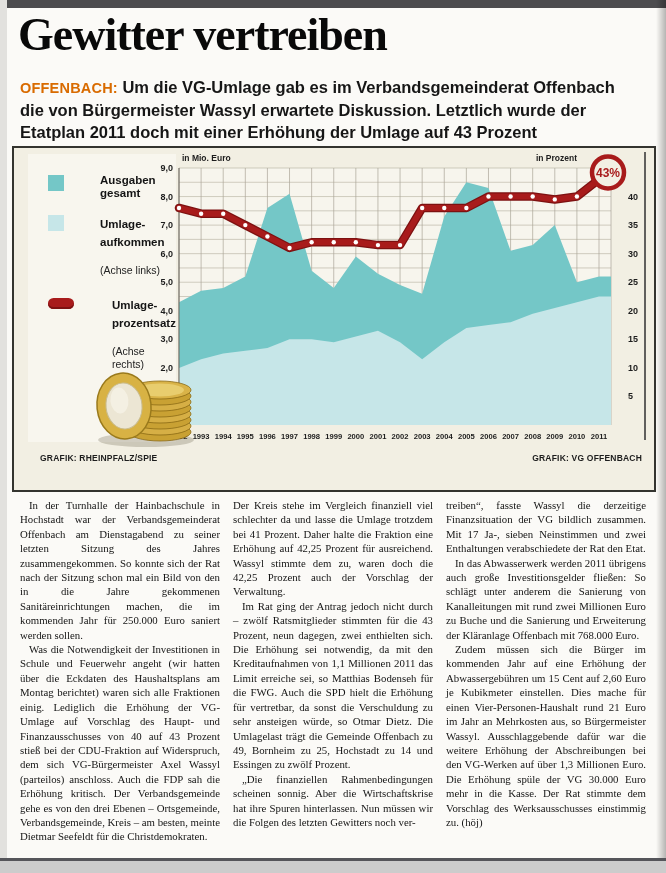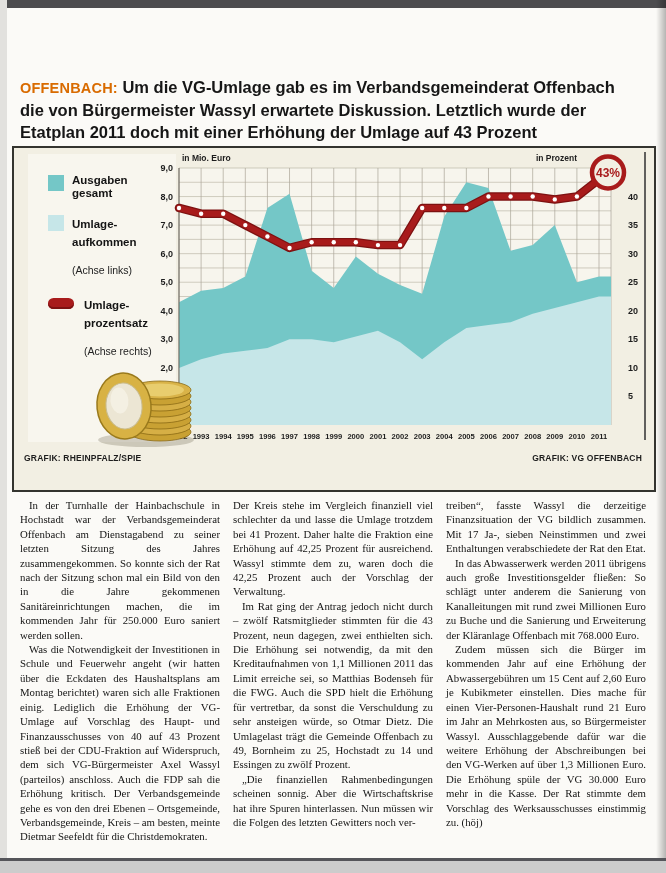--- a/index.html
+++ b/index.html
@@ -17,45 +17,46 @@
               font-size:16.5px;line-height:22px;font-weight:bold;color:#161616;}
   .kicker{color:#d96b00;font-size:14.5px;letter-spacing:.2px;}
 
   .chartbox{position:absolute;left:12px;top:146px;width:644px;height:346px;
             border:2px solid #34342f;background:#f2efe3;box-sizing:border-box;}
   .chartbox .bar{height:22px;background:#186a60;color:#ffffff;font-weight:bold;font-size:12.5px;
                  letter-spacing:2.4px;text-align:center;line-height:22px;white-space:nowrap;overflow:hidden;}
   .chartbody{position:relative;width:640px;height:320px;}
   .legendpanel{position:absolute;left:14px;top:6px;width:148px;height:288px;background:#f8f6ee;}
   .legend{position:absolute;left:34px;top:26px;width:120px;}
-  .litem{display:flex;margin-bottom:14px;}
+  .litem{display:flex;margin-bottom:14px;gap:28px;}
   .swatch{width:16px;height:16px;margin-right:8px;flex:0 0 auto;margin-top:1px;}
   .sw-dark{background:#74c7c7;}
   .sw-light{background:#c6e6e8;}
   .sw-line{width:26px;height:11px;border-radius:6px;background:#a81b1b;box-shadow:inset 0 -2px 0 #7d1111;margin-top:3px;}
   .llabel{font-weight:bold;font-size:11.5px;line-height:13px;white-space:pre-line;color:#141414;}
   .lnote{font-weight:normal;font-size:10.5px;line-height:13px;color:#232323;margin-top:14px;}
   .coins{position:absolute;left:80px;top:196px;width:104px;height:104px;}
   .credit{position:absolute;bottom:5px;font-weight:bold;font-size:8.5px;letter-spacing:.2px;color:#1d1d1d;}
-  .credit.left{left:10px;} .credit.right{right:12px;}
+  .credit.left{left:26px;} .credit.right{right:12px;}
   svg text{font-family:"Liberation Sans",sans-serif;}
 
   .article{position:absolute;left:20px;top:498px;width:626px;height:360px;overflow:hidden;
            display:flex;gap:13px;}
   .col{width:200px;flex:0 0 auto;font-family:"Liberation Serif",serif;font-size:10.8px;
        line-height:14.4px;text-align:justify;color:#141414;}
   .col p{margin:0;}
   .col p.ind{text-indent:9px;}
 </style>
 </head>
 <body>
 
 <div class="scan">
   <div class="edge-top"></div>
 
+  <h1 class="headline">Gewitter vertreiben</h1>
 
   <p class="standfirst"><span class="kicker">OFFENBACH:</span><span> Um die VG-Umlage gab es im Verbandsgemeinderat Offenbach die von Bürgermeister Wassyl erwartete Diskussion. Letztlich wurde der Etatplan 2011 doch mit einer Erhöhung der Umlage auf 43 Prozent verabschiedet.</span></p>
 
   <div class="chartbox">
     <div class="chartbody">
       <div class="legendpanel"></div>
       <svg id="chart-svg" width="640" height="320" viewBox="0 0 640 320" style="position:absolute;left:0;top:0;">
           <rect x="165" y="20" width="432" height="257" fill="#f7f5ed"></rect>
           <line x1="165" y1="262.72222222222223" x2="597" y2="262.72222222222223" stroke="#b3ae9e" stroke-width="0.6"></line>
           <line x1="165" y1="248.44444444444446" x2="597" y2="248.44444444444446" stroke="#b3ae9e" stroke-width="0.6"></line>

